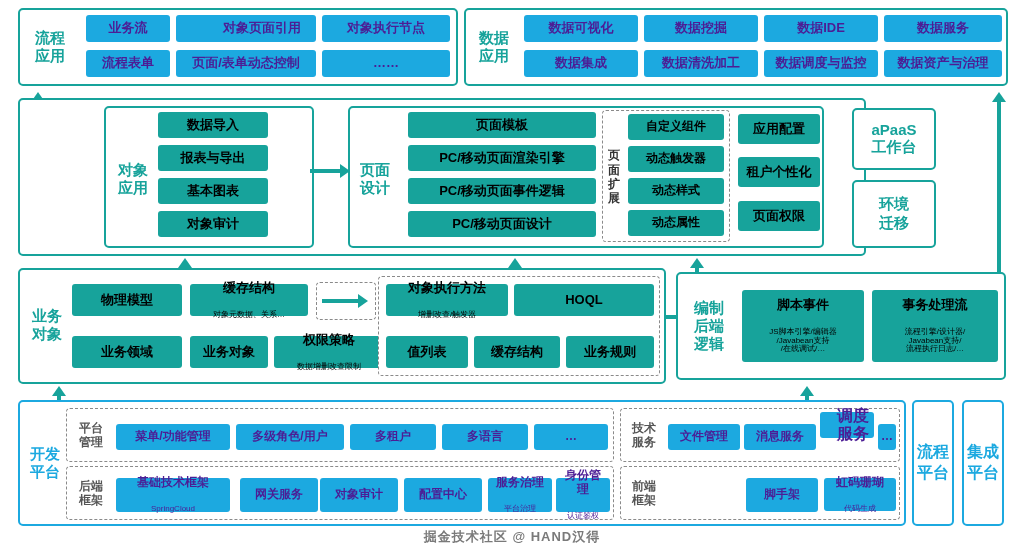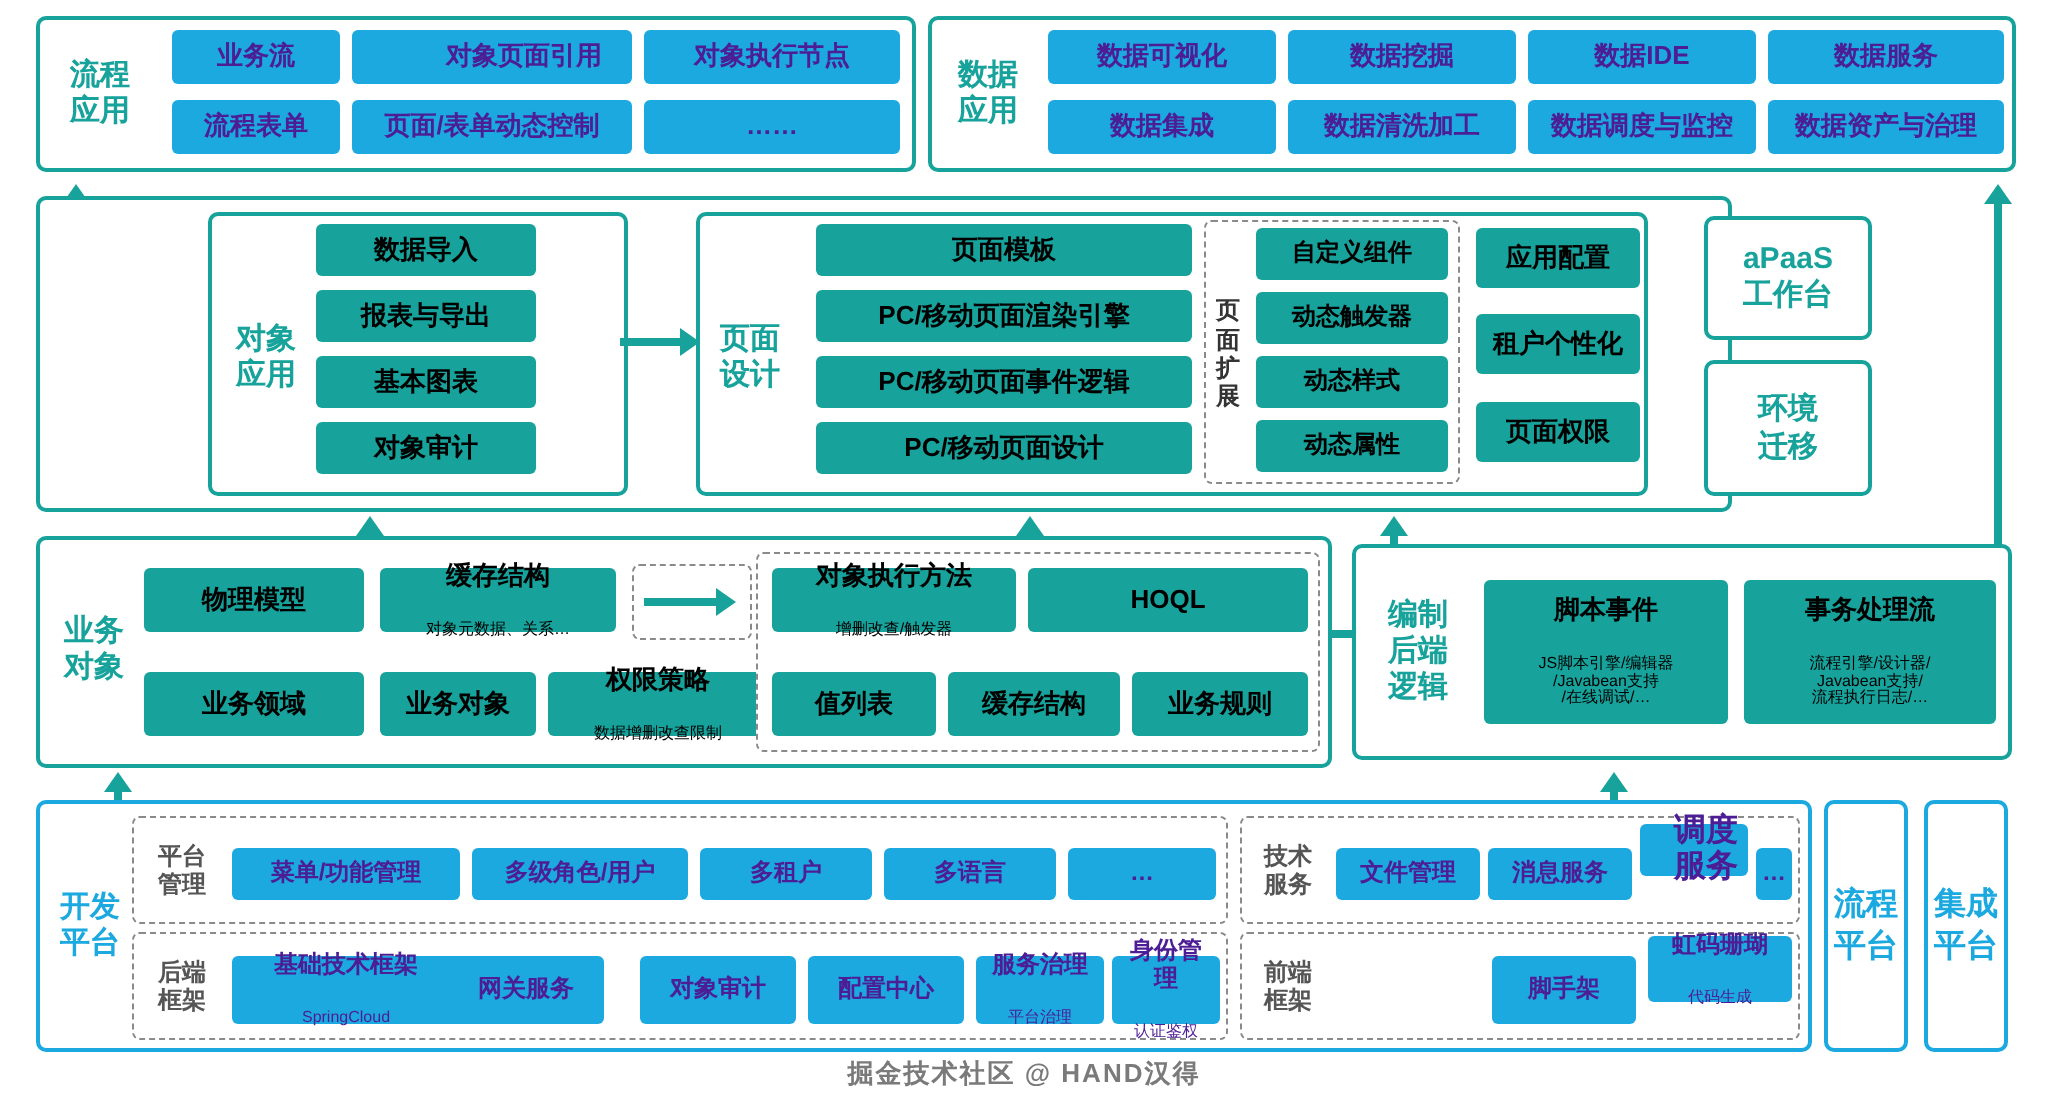--- a/index.html
+++ b/index.html
@@ -285,21 +285,21 @@
 
   <div class="dashed" style="left:66px;top:466px;width:548px;height:54px;"></div>
   <div class="lbl" style="left:68px;top:472px;width:46px;height:42px;font-size:12px;flex-direction:column;color:#555;">
     <span>后端</span>
     <span>框架</span>
   </div>
   <div class="cell blue" style="position:absolute;left:116px;top:478px;width:114px;height:34px;font-size:12px;flex-direction:column;">
     <span class="ttl">基础技术框架</span>
     <span class="sub">SpringCloud</span>
   </div>
-  <div class="cell blue" style="position:absolute;left:224px;top:478px;width:78px;height:34px;font-size:12px;">
+  <div class="cell blue" style="position:absolute;left:240px;top:478px;width:78px;height:34px;font-size:12px;">
     <span class="ttl">网关服务</span>
   </div>
   <div class="cell blue" style="position:absolute;left:320px;top:478px;width:78px;height:34px;font-size:12px;">
     <span class="ttl">对象审计</span>
   </div>
   <div class="cell blue" style="position:absolute;left:404px;top:478px;width:78px;height:34px;font-size:12px;">
     <span class="ttl">配置中心</span>
   </div>
   <div class="cell blue" style="position:absolute;left:488px;top:478px;width:64px;height:34px;font-size:12px;flex-direction:column;">
     <span class="ttl">服务治理</span>
@@ -311,21 +311,21 @@
   </div>
 
   <div class="dashed" style="left:620px;top:466px;width:280px;height:54px;"></div>
   <div class="lbl" style="left:622px;top:472px;width:44px;height:42px;font-size:12px;flex-direction:column;color:#555;">
     <span>前端</span>
     <span>框架</span>
   </div>
   <div class="cell blue" style="position:absolute;left:746px;top:478px;width:72px;height:34px;font-size:12px;">
     <span class="ttl">脚手架</span>
   </div>
-  <div class="cell blue" style="position:absolute;left:824px;top:468px;width:72px;height:33px;font-size:12px;flex-direction:column;justify-content:center;">
+  <div class="cell blue" style="position:absolute;left:824px;top:478px;width:72px;height:33px;font-size:12px;flex-direction:column;justify-content:center;">
     <span class="ttl">虹码珊瑚</span>
     <span class="sub">代码生成</span>
   </div>
 
   <div class="outline-blue" style="left:912px;top:400px;width:42px;height:126px;display:flex;align-items:center;justify-content:center;color:#1ca9e0;font-weight:bold;font-size:16px;flex-direction:column;">
     <span>流程</span>
     <span>平台</span>
   </div>
   <div class="outline-blue" style="left:962px;top:400px;width:42px;height:126px;display:flex;align-items:center;justify-content:center;color:#1ca9e0;font-weight:bold;font-size:16px;flex-direction:column;">
     <span>集成</span>

